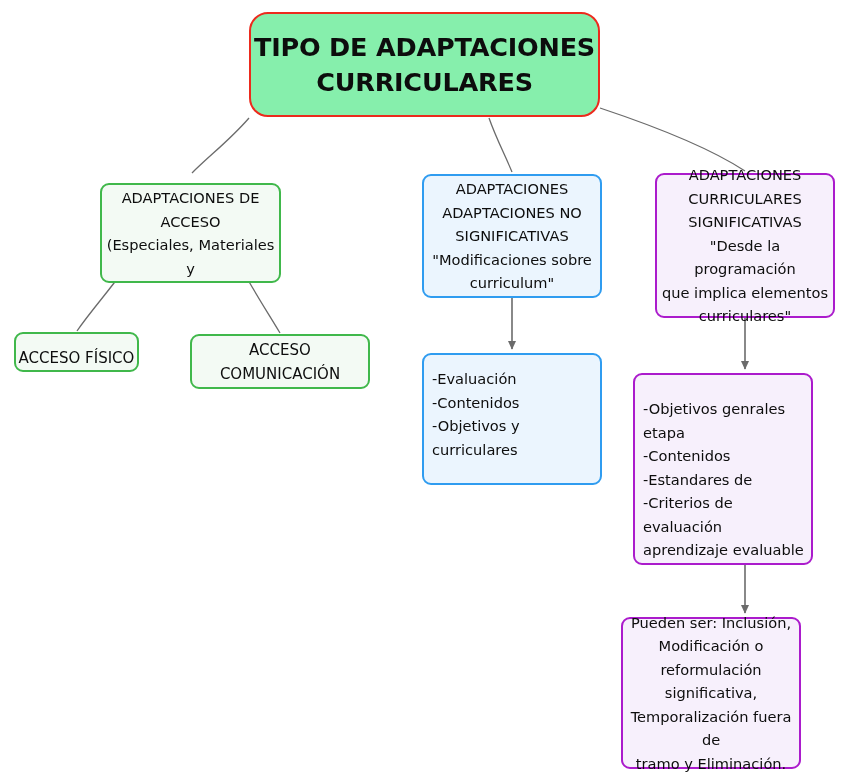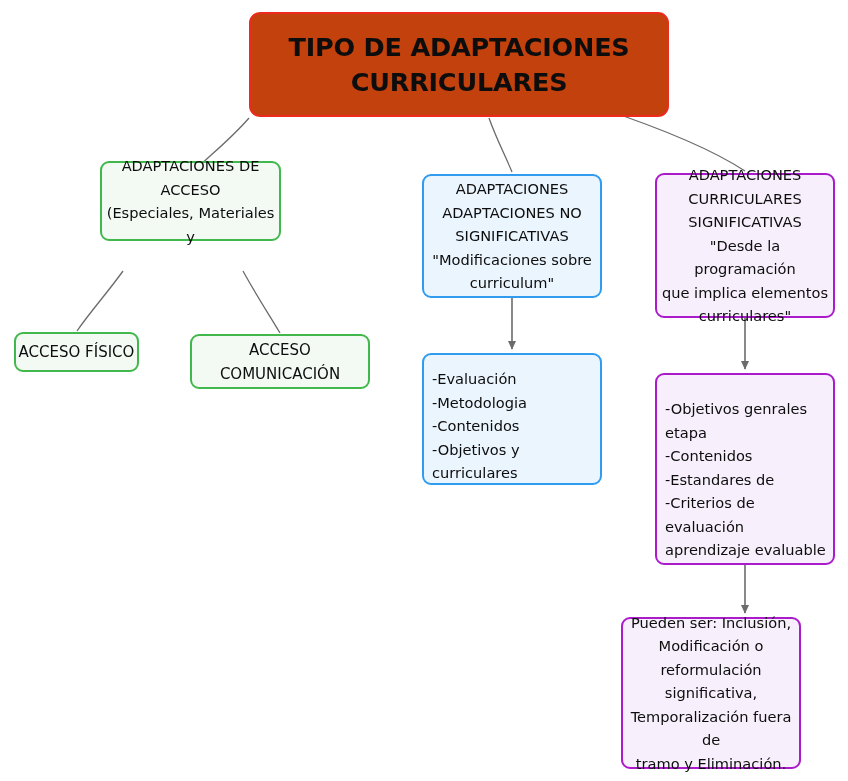--- a/index.html
+++ b/index.html
@@ -37,43 +37,44 @@
   }
   .node .line {
     display: block;
     width: 100%;
   }
   .center { text-align: center; }
   .left   { text-align: left; }
 
   
   #node-title {
-    left: 249px; top: 12px; width: 420px; height: 105px;
+    left: 249px; top: 12px; width: 351px; height: 105px;
     border-color: #ec2a1d;
-    background: #c2410c;
-    border-radius: 11px;
+    background: #86efac;
+    border-radius: 19px;
     border-width: 2.5px;
   }
   #node-title .line {
     font-size: 25.5px;
     font-weight: bold;
     letter-spacing: -0.2px;
     line-height: 35px;
   }
 
   
   #node-acceso {
-    left: 100px; top: 161px; width: 181px; height: 80px;
+    left: 100px; top: 183px; width: 181px; height: 100px;
     border-color: #40b84b;
     background: #f3faf4;
   }
   #node-acceso-fisico {
     left: 14px; top: 332px; width: 125px; height: 40px;
     border-color: #40b84b;
     background: #f3faf4;
+    justify-content: flex-end;
   }
   #node-acceso-comunicacion {
     left: 190px; top: 334px; width: 180px; height: 55px;
     border-color: #40b84b;
     background: #f3faf4;
   }
 
   
   #node-no-signif {
     left: 422px; top: 174px; width: 180px; height: 124px;
@@ -88,21 +89,21 @@
     justify-content: flex-start;
   }
 
   
   #node-signif {
     left: 655px; top: 173px; width: 180px; height: 145px;
     border-color: #ab1bcc;
     background: #f7f0fc;
   }
   #node-signif-list {
-    left: 655px; top: 373px; width: 180px; height: 192px;
+    left: 633px; top: 373px; width: 180px; height: 192px;
     border-color: #ab1bcc;
     background: #f7f0fc;
     padding: 22px 0 0 8px;
     justify-content: flex-start;
   }
   #node-pueden-ser {
     left: 621px; top: 617px; width: 180px; height: 152px;
     border-color: #ab1bcc;
     background: #f7f0fc;
   }
@@ -162,21 +163,20 @@
   <div class="node center t15" id="node-no-signif">
     <span class="line">ADAPTACIONES</span>
     <span class="line">ADAPTACIONES NO</span>
     <span class="line">SIGNIFICATIVAS</span>
     <span class="line">"Modificaciones sobre</span>
     <span class="line">curriculum"</span>
   </div>
 
   <div class="node left t15" id="node-no-signif-list">
     <span class="line">-Evaluación</span>
-    <span class="line">-Metodologia</span>
     <span class="line">-Contenidos</span>
     <span class="line">-Objetivos y</span>
     <span class="line">curriculares</span>
   </div>
 
   <div class="node center t15" id="node-signif">
     <span class="line">ADAPTACIONES</span>
     <span class="line">CURRICULARES</span>
     <span class="line">SIGNIFICATIVAS</span>
     <span class="line">"Desde la programación</span>

